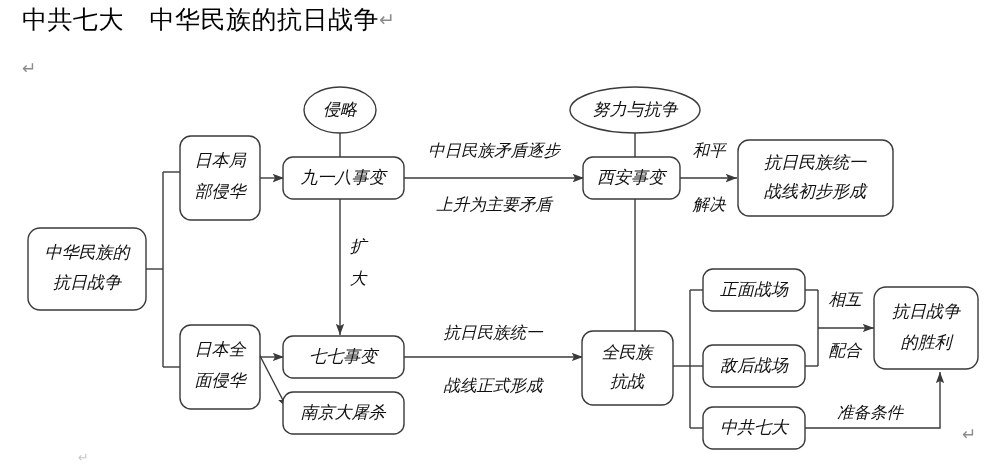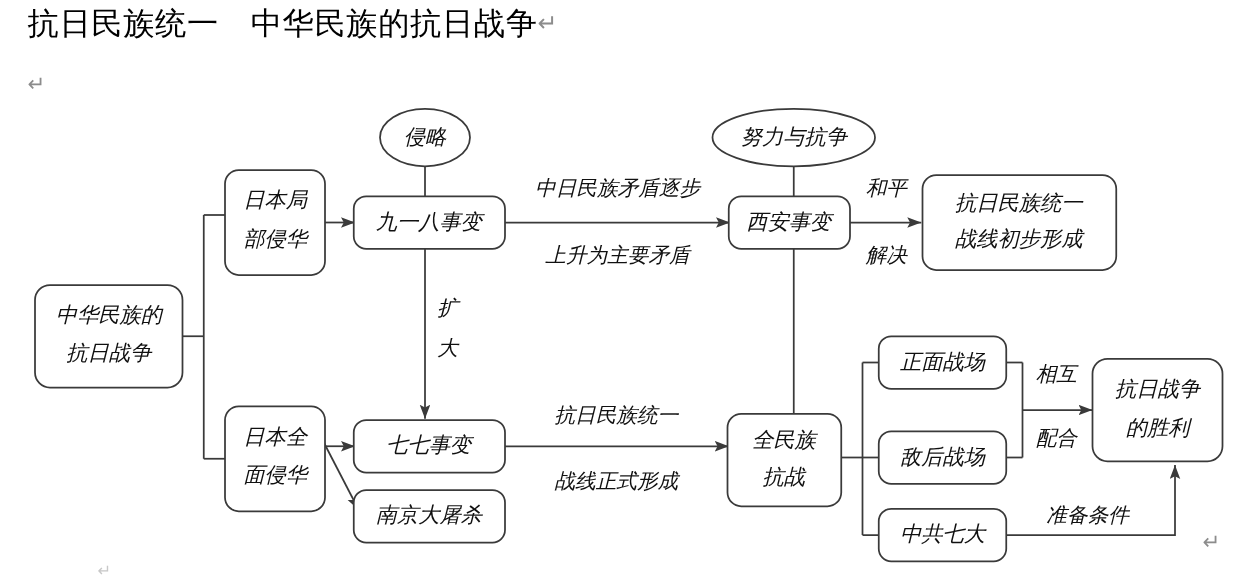--- a/index.html
+++ b/index.html
@@ -96,21 +96,21 @@
     font-size: 16.5px;
     text-anchor: middle;
     dominant-baseline: middle;
   }
 </style>
 </head>
 <body>
 
 <div id="page">
 
-  <div class="doc-title"><span>抗日民族统一　中华民族的抗日战争</span><span class="pilcrow pilcrow-title">↵</span></div>
+  <div class="doc-title"><span>中共七大　中华民族的抗日战争</span><span class="pilcrow pilcrow-title">↵</span></div>
 
   <div class="empty-line-mark">↵</div>
 
   <svg id="diagram" viewBox="0 0 988 470">
     <defs>
       <marker id="arrow" markerWidth="9" markerHeight="9" refX="8" refY="3" orient="auto" markerUnits="strokeWidth">
         <path d="M0,0 L8,3 L0,6 L1.6,3 z" fill="#3a3a3a"></path>
       </marker>
     </defs>
 

